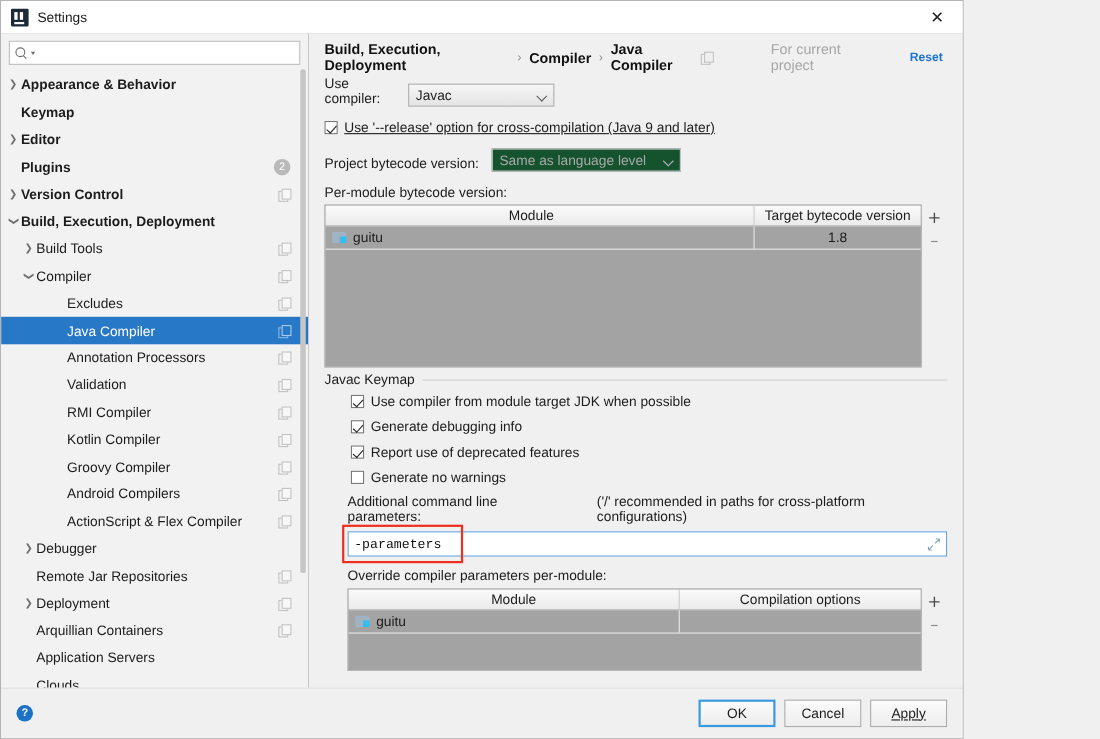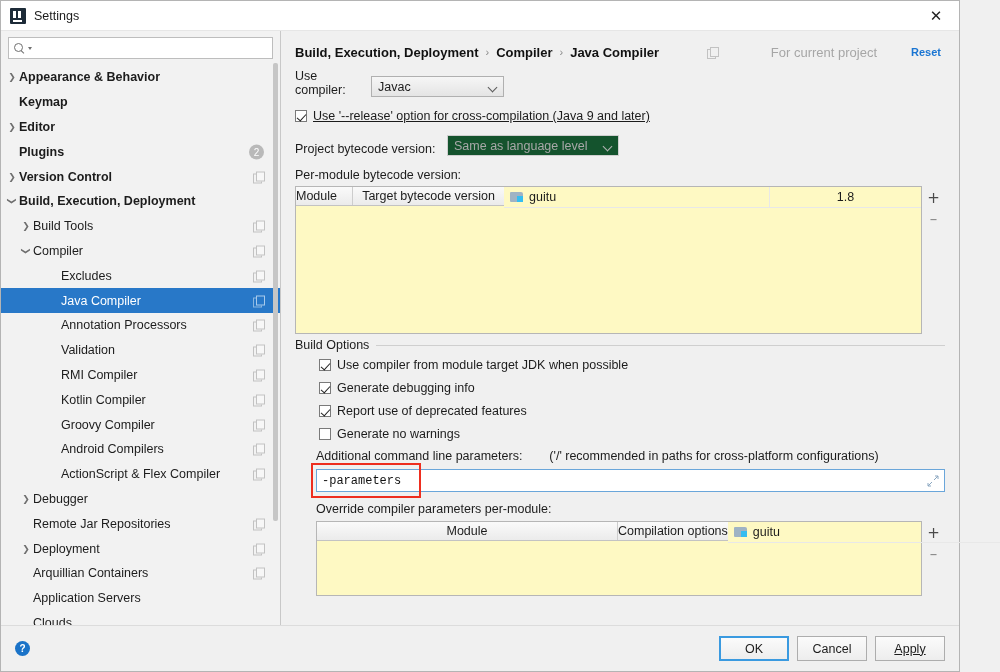--- a/index.html
+++ b/index.html
@@ -10,21 +10,21 @@
     background: #f0f0f0;
     font-family: "Liberation Sans", sans-serif;
     font-size: 12.5px;
     color: #1c1c1c;
     -webkit-font-smoothing: antialiased;
   }
 
   
   .window {
     position: relative;
-    width: 960px; height: 672px;
+    width: 876px; height: 672px;
     background: #f0f0f0;
     border: 1px solid #b4b4b4;
     display: flex; flex-direction: column;
   }
 
   
   .titlebar {
     height: 30px;
     background: #ffffff;
     display: flex; align-items: center;
@@ -251,22 +251,22 @@
     width: 4px; height: 8px;
     border-right: 1.5px solid #222; border-bottom: 1.5px solid #222;
     transform: rotate(42deg);
   }
 
   
   .tbl-wrap { display: flex; }
   .tbl {
     flex: 1 1 auto;
     border: 1px solid #b6b6b6;
-    background: #fef9c3;
-    display: flex; flex-direction: row;
+    background: #a3a3a3;
+    display: flex; flex-direction: column;
     min-width: 0;
   }
   .tbl-head {
     display: flex; height: 19px;
     background: linear-gradient(#fafafa, #ebebeb);
     border-bottom: 1px solid #c3c3c3;
   }
   .th {
     font-size: 12.5px; color: #1c1c1c;
     display: flex; align-items: center; justify-content: center;
@@ -595,21 +595,21 @@
                 </div>
               </div>
           </div>
           <div class="tbl-side">
             <div class="tbtn">+</div>
             <div class="tbtn minus">–</div>
           </div>
         </div>
 
         <div class="group">
-          <span class="group-title">Build Options</span>
+          <span class="group-title">Javac Keymap</span>
           <div id="javac-cbs" style="padding-left:24px;">
               <div class="cb-row" style="margin-top: 3px;">
                 <span class="cbox checked"></span>
                 <span class="lbl">Use compiler from module target JDK when possible</span>
               </div>
               <div class="cb-row" style="margin-top: 9px;">
                 <span class="cbox checked"></span>
                 <span class="lbl">Generate debugging info</span>
               </div>
               <div class="cb-row" style="margin-top: 9px;">

